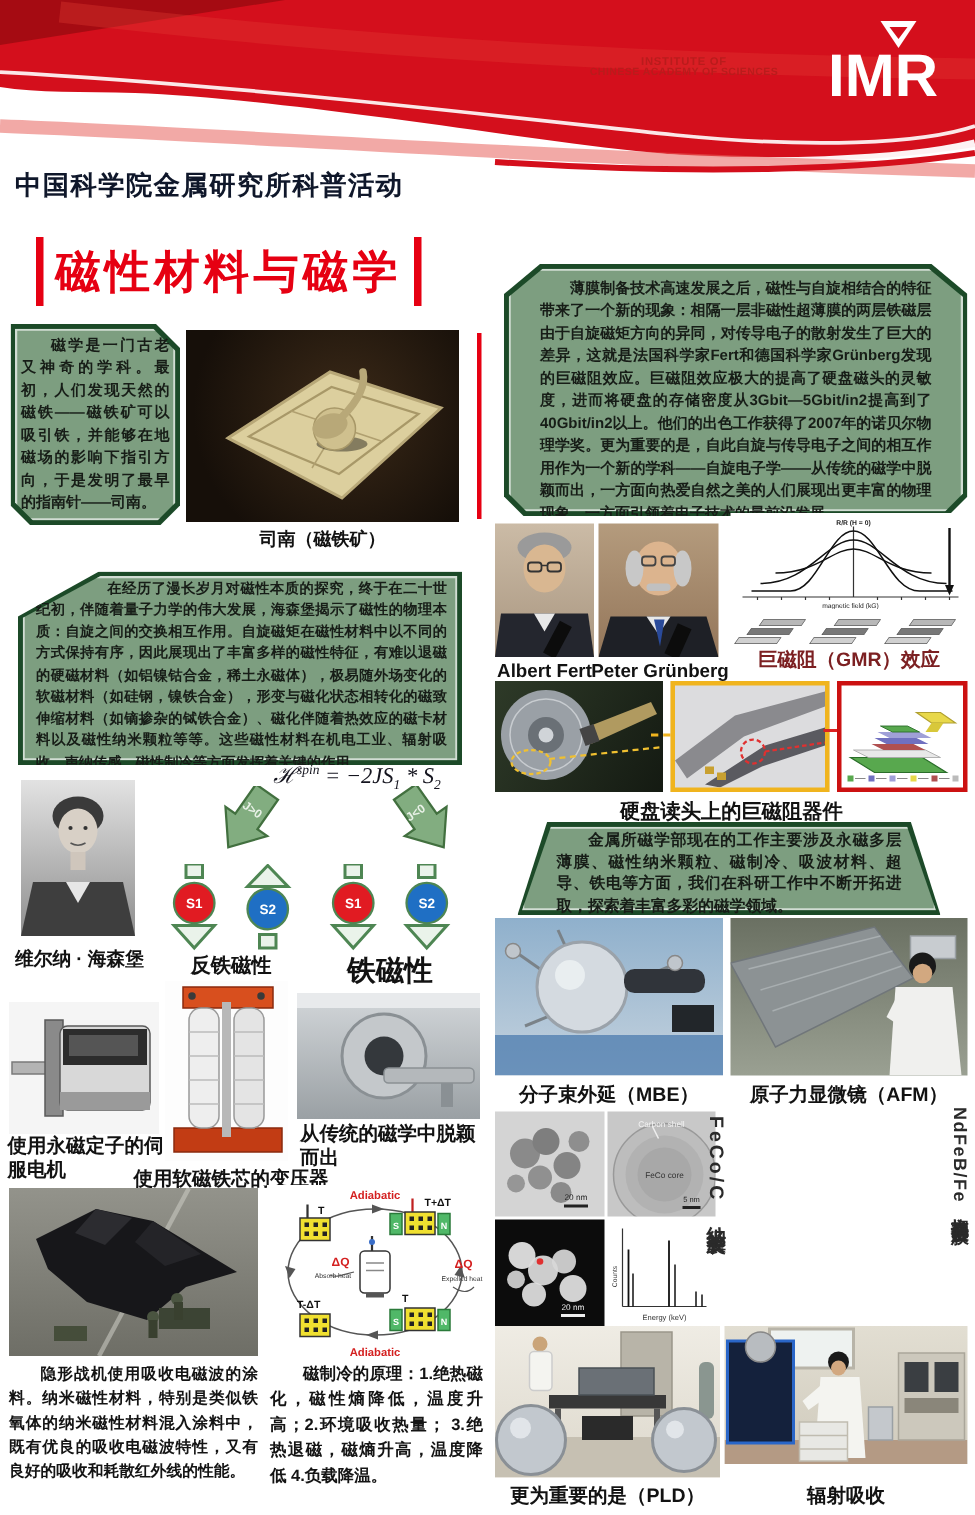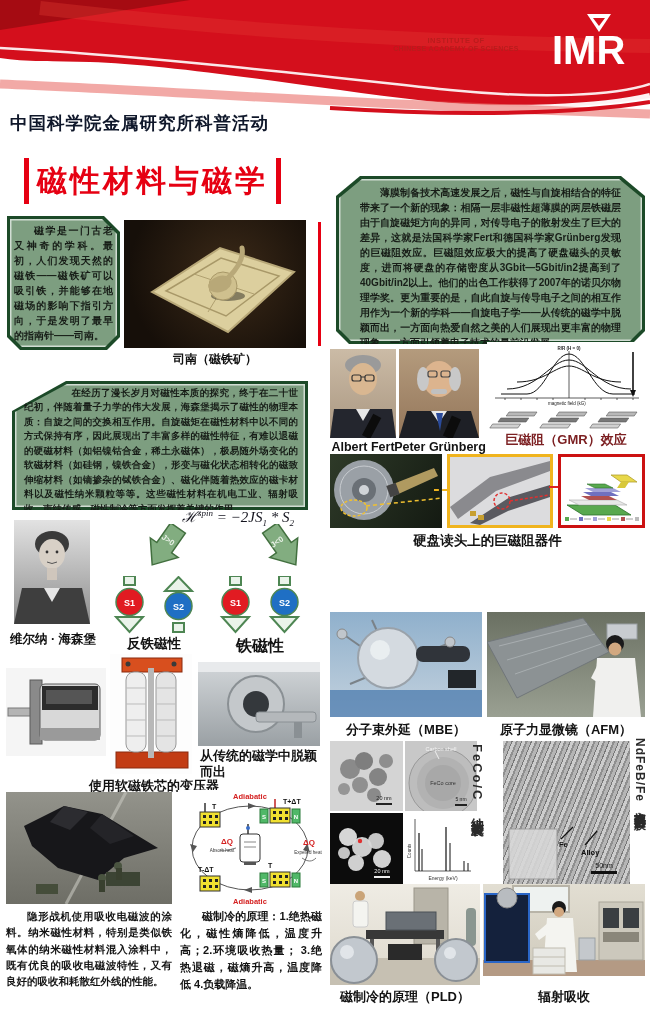--- a/index.html
+++ b/index.html
@@ -120,21 +120,21 @@
     <circle cx="21.5" cy="26" r="13.5" fill="#e11b22" stroke="#4e8653" stroke-width="1.5"></circle>
     <text x="21.5" y="29.5" font-size="9" font-weight="bold" fill="#fff" text-anchor="middle">S1</text>
     <rect x="65" y="0" width="11" height="9" fill="#eaf3ea" stroke="#4e8653" stroke-width="2"></rect>
     <polygon points="57,41 84,41 70.5,56" fill="#eaf3ea" stroke="#4e8653" stroke-width="2"></polygon>
     <circle cx="70.5" cy="26" r="13.5" fill="#1f6fc4" stroke="#4e8653" stroke-width="1.5"></circle>
     <text x="70.5" y="29.5" font-size="9" font-weight="bold" fill="#fff" text-anchor="middle">S2</text>
   </svg>
 
   <div class="cap center" style="left:0px;top:632px;width:106px;font-size:12.5px">维尔纳 · 海森堡</div>
   <div class="cap center" style="left:100px;top:636px;width:108px;font-size:13.5px">反铁磁性</div>
-  <div class="cap center" style="left:212px;top:636px;width:96px;font-size:16px">铁磁性</div>
+  <div class="cap center" style="left:212px;top:636px;width:96px;font-size:19px">铁磁性</div>
 
   <div class="photo" style="left:6px;top:668px;width:100px;height:88px;background:#f5f5f5">
     <svg width="100" height="88" viewBox="0 0 100 88">
       <rect x="2" y="40" width="28" height="8" fill="#b4b4b4" stroke="#7a7a7a"></rect>
       <rect x="24" y="12" width="12" height="64" fill="#8a8a8a" stroke="#5a5a5a"></rect>
       <rect x="34" y="16" width="60" height="56" rx="5" fill="#d8d8d8" stroke="#5a5a5a"></rect>
       <path d="M36,18 h56 v24 h-56 z" fill="#2c2c2c"></path>
       <path d="M40,22 h46 v14 h-46 z" fill="#555"></path>
       <rect x="34" y="60" width="60" height="12" fill="#9a9a9a"></rect>
     </svg>
@@ -160,20 +160,21 @@
   </div>
   <div class="photo" style="left:198px;top:662px;width:122px;height:84px;background:linear-gradient(#d3d7da,#9aa0a4)">
     <svg width="122" height="84" viewBox="0 0 122 84">
       <rect x="0" y="0" width="122" height="10" fill="#e8eaec"></rect>
       <circle cx="58" cy="42" r="28" fill="#c4c8cb" stroke="#8a9094" stroke-width="2"></circle>
       <circle cx="58" cy="42" r="13" fill="#34383c"></circle>
       <rect x="58" y="50" width="60" height="10" rx="3" fill="#b4b8bb" stroke="#8a9094"></rect>
       <rect x="96" y="60" width="8" height="16" fill="#8a9094"></rect>
     </svg>
   </div>
+  <div class="cap" style="left:5px;top:756px;width:106px">使用永磁定子的伺服电机</div>
   <div class="cap" style="left:200px;top:748px;width:122px">从传统的磁学中脱颖而出</div>
   <div class="cap center" style="left:84px;top:778px;width:140px">使用软磁铁芯的变压器</div>
 
   <div class="photo" style="left:6px;top:792px;width:166px;height:112px;background:linear-gradient(#93938b,#6e6e66)">
     <svg width="166" height="112" viewBox="0 0 166 112">
       <line x1="120" y1="0" x2="60" y2="112" stroke="#c8c8c0" stroke-width="3" opacity=".6"></line>
       <polygon points="18,34 58,14 96,22 152,56 118,66 92,88 52,76 26,54" fill="#17171a"></polygon>
       <polygon points="58,14 82,20 64,38 44,30" fill="#2c2c30"></polygon>
       <polygon points="96,22 128,44 104,52 84,36" fill="#242428"></polygon>
       <rect x="100" y="80" width="34" height="14" fill="#3c4434"></rect>
@@ -386,20 +387,24 @@
         <line x1="33" y1="2" x2="40" y2="2" stroke="#888" stroke-width=".8"></line>
           <line x1="47" y1="2" x2="54" y2="2" stroke="#888" stroke-width=".8"></line>
         <line x1="61" y1="2" x2="68" y2="2" stroke="#888" stroke-width=".8"></line>
       </g>
     </svg>
   </div>
   <div class="dash-y" style="left:434px;top:489px;width:13px"></div>
   <div class="dash-r" style="left:549px;top:486px;width:9px"></div>
   <div class="cap center" style="left:330px;top:533px;width:315px;font-size:13.5px">硬盘读头上的巨磁阻器件</div>
 
+  <div class="gbox" style="left:345px;top:548px;width:282px;height:62px;clip-path:polygon(7% 0,93% 0,100% 100%,0 100%)">
+    <div class="inner" style="clip-path:polygon(7% 0,93% 0,100% 100%,0 100%)"></div>
+    <div class="txt" style="padding:5px 26px 4px 26px;font-size:10.5px;line-height:1.4;text-indent:2em">金属所磁学部现在的工作主要涉及永磁多层薄膜、磁性纳米颗粒、磁制冷、吸波材料、超导、铁电等方面，我们在科研工作中不断开拓进取，探索着丰富多彩的磁学领域。</div>
+  </div>
 
   <div class="photo" style="left:330px;top:612px;width:152px;height:105px;background:linear-gradient(#8fb0cc,#c4d2de)">
     <svg width="152" height="105" viewBox="0 0 152 105">
       <rect x="0" y="78" width="152" height="27" fill="#3a6ea8" opacity=".65"></rect>
       <line x1="10" y1="20" x2="70" y2="62" stroke="#7a8288" stroke-width="2"></line>
       <line x1="20" y1="72" x2="122" y2="30" stroke="#7a8288" stroke-width="2"></line>
       <line x1="42" y1="8" x2="62" y2="52" stroke="#7a8288" stroke-width="2"></line>
       <circle cx="58" cy="46" r="30" fill="#d4dae0" stroke="#9aa2aa" stroke-width="2"></circle>
       <circle cx="50" cy="38" r="10" fill="#eef2f4" opacity=".8"></circle>
       <rect x="86" y="34" width="54" height="16" rx="7" fill="#30343a"></rect>
@@ -471,31 +476,20 @@
       <line x1="17" y1="58" x2="17" y2="36" stroke="#111" stroke-width="1"></line>
       <line x1="41" y1="58" x2="41" y2="14" stroke="#111" stroke-width="1.2"></line>
       <line x1="45" y1="58" x2="45" y2="30" stroke="#111" stroke-width="1"></line>
       <line x1="59" y1="58" x2="59" y2="48" stroke="#111" stroke-width="1"></line>
       <line x1="63" y1="58" x2="63" y2="50" stroke="#111" stroke-width="1"></line>
       <text x="38" y="67" font-size="5" fill="#333" text-anchor="middle">Energy (keV)</text>
     </svg>
   </div>
   <div class="vlabel" style="left:468px;top:744px;height:150px;font-size:13px">FeCo/C 纳米胶囊</div>
 
-  <div class="photo" style="left:503px;top:741px;width:127px;height:143px;background:repeating-linear-gradient(112deg,#cdcdcd 0 3px,#8f8f8f 3px 5px,#b5b5b5 5px 8px,#777 8px 9px)">
-    <svg width="127" height="143" viewBox="0 0 127 143">
-      <rect x="6" y="88" width="48" height="50" fill="#d8d8d8" opacity=".88" stroke="#999"></rect>
-      <line x1="58" y1="98" x2="70" y2="86" stroke="#111" stroke-width="1.2"></line>
-      <line x1="82" y1="104" x2="94" y2="90" stroke="#111" stroke-width="1.2"></line>
-      <text x="56" y="106" font-size="7.5" font-weight="bold" fill="#111">Fe</text>
-      <text x="78" y="114" font-size="7.5" font-weight="bold" fill="#111">Alloy</text>
-      <rect x="88" y="130" width="26" height="3" fill="#111"></rect>
-      <text x="101" y="127" font-size="7" fill="#111" text-anchor="middle">50nm</text>
-    </svg>
-  </div>
   <div class="vlabel" style="left:631px;top:738px;height:158px;font-size:12px;letter-spacing:1px">NdFeB/Fe交换耦合多层膜</div>
 
   <div class="photo" style="left:330px;top:884px;width:150px;height:101px;background:linear-gradient(#efece4,#ddd8cc)">
     <svg width="150" height="101" viewBox="0 0 150 101">
       <rect x="0" y="74" width="150" height="27" fill="#c6c0b2"></rect>
       <rect x="84" y="4" width="34" height="56" fill="#b8b4a8" stroke="#9a968a"></rect>
       <rect x="136" y="24" width="10" height="38" rx="4" fill="#8a9690"></rect>
       <circle cx="30" cy="12" r="5" fill="#caa478"></circle>
       <rect x="23" y="17" width="15" height="26" rx="3" fill="#f4f4f0" stroke="#ccc"></rect>
       <rect x="36" y="46" width="78" height="9" fill="#383838"></rect>
@@ -522,16 +516,16 @@
       <circle cx="76" cy="24" r="7" fill="#1a1a1a"></circle>
       <circle cx="76" cy="28" r="5" fill="#d2a880"></circle>
       <polygon points="64,34 90,34 94,88 60,88" fill="#f4f4f0"></polygon>
       <polygon points="66,38 52,50 56,56 70,46" fill="#f4f4f0"></polygon>
       <rect x="50" y="64" width="32" height="26" fill="#e8e8e4" stroke="#c0bcb0"></rect>
       <line x1="50" y1="73" x2="82" y2="73" stroke="#c0bcb0"></line>
         <line x1="50" y1="82" x2="82" y2="82" stroke="#c0bcb0"></line>
       <rect x="96" y="54" width="16" height="22" fill="#c4c8cc" stroke="#9aa0a4"></rect>
     </svg>
   </div>
-  <div class="cap center" style="left:330px;top:989px;width:150px">磁制冷的原理（PLD）</div>
+  <div class="cap center" style="left:330px;top:989px;width:150px">更为重要的是（PLD）</div>
   <div class="cap center" style="left:483px;top:989px;width:162px">辐射吸收</div>
 
 </div>
 
 </body></html>

